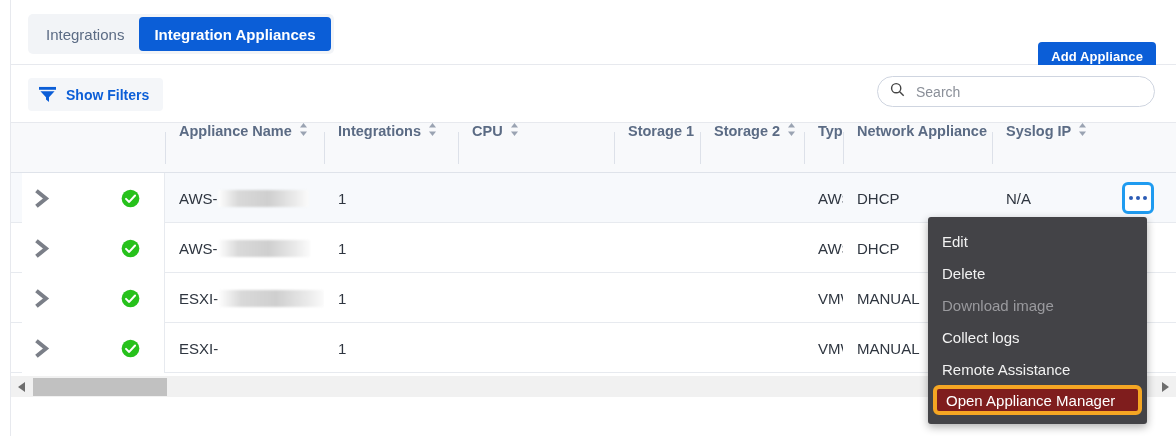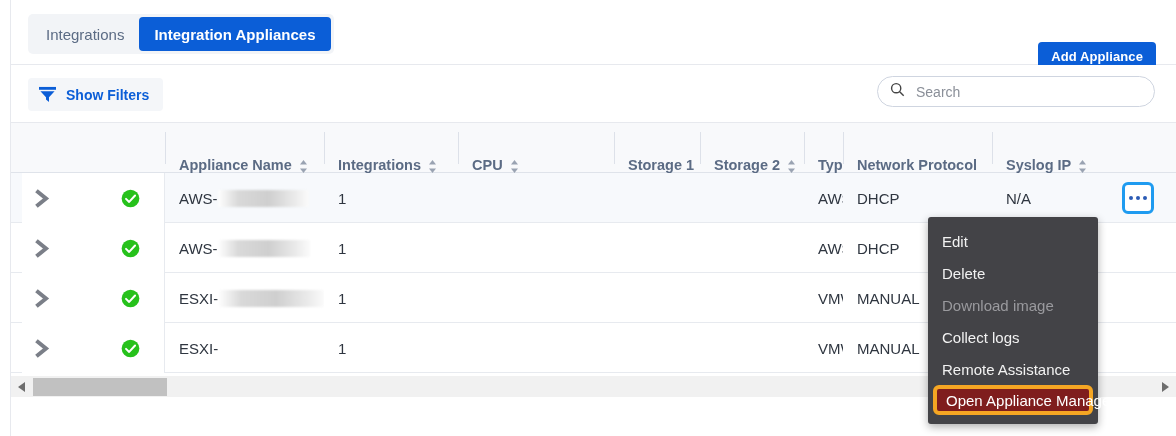--- a/index.html
+++ b/index.html
@@ -72,21 +72,21 @@
   .table-wrap {
     position: absolute; left: 11px; top: 123px; width: 1165px; height: 252px;
     background: #fff; overflow: hidden;
   }
   .thead {
     position: relative; height: 50px; background: #f8f9fb;
     border-bottom: 1px solid #dfe3ea;
   }
   .th {
     position: absolute; top: 0; height: 50px;
-    display: flex; align-items: flex-end; gap: 7px;
+    display: flex; align-items: flex-start; gap: 7px;
     font-size: 14.5px; font-weight: bold; color: #5b6b84;
     padding-left: 14px; overflow: hidden; white-space: nowrap; cursor: pointer;
   }
   .th .divider {
     position: absolute; left: 0; top: 9px; width: 1px; height: 32px; background: #dde1e9;
   }
   .sort { width: 9px; height: 13px; flex: 0 0 auto; }
 
   .row {
     position: relative; height: 50px; border-bottom: 1px solid #e7eaef;
@@ -143,21 +143,21 @@
     background: #c1c1c1; border-radius: 0; cursor: pointer;
   }
 
   .bottom-area {
     position: absolute; left: 11px; top: 397px; width: 1165px; height: 39px;
     background: #ffffff;
   }
 
   
   .ctxmenu {
-    position: absolute; left: 928px; top: 217px; width: 170px;
+    position: absolute; left: 928px; top: 217px; width: 219px;
     background: #434347; border-radius: 3px; padding: 8px 0 9px 0;
     box-shadow: 0 3px 9px rgba(0,0,0,.32); z-index: 40;
   }
   .mi {
     height: 32px; display: flex; align-items: center; padding: 0 14px;
     font-size: 15px; color: #f2f2f2; cursor: pointer; white-space: nowrap;
   }
   .mi.disabled { color: #9a9a9e; cursor: default; }
   .mi.highlighted {
     margin: 0 5px; padding: 0 9px; height: 30px;
@@ -240,21 +240,21 @@
           <polygon points="4.5,0 8,4.6 1,4.6" fill="#9aa3b2"></polygon>
             <polygon points="4.5,13 8,8.4 1,8.4" fill="#9aa3b2"></polygon>
         </svg>
       </div>
       <div class="th" style="left:793px;width:39px;">
         <span class="divider"></span>
         <span>Type</span>
       </div>
       <div class="th" style="left:832px;width:149px;">
         <span class="divider"></span>
-        <span>Network Protocol</span>
+        <span>Network Appliance</span>
       </div>
       <div class="th" style="left:981px;width:120px;">
         <span class="divider"></span>
         <span>Syslog IP</span>
         <svg class="sort" viewBox="0 0 9 13">
           <polygon points="4.5,0 8,4.6 1,4.6" fill="#9aa3b2"></polygon>
             <polygon points="4.5,13 8,8.4 1,8.4" fill="#9aa3b2"></polygon>
         </svg>
       </div>
     </div>

